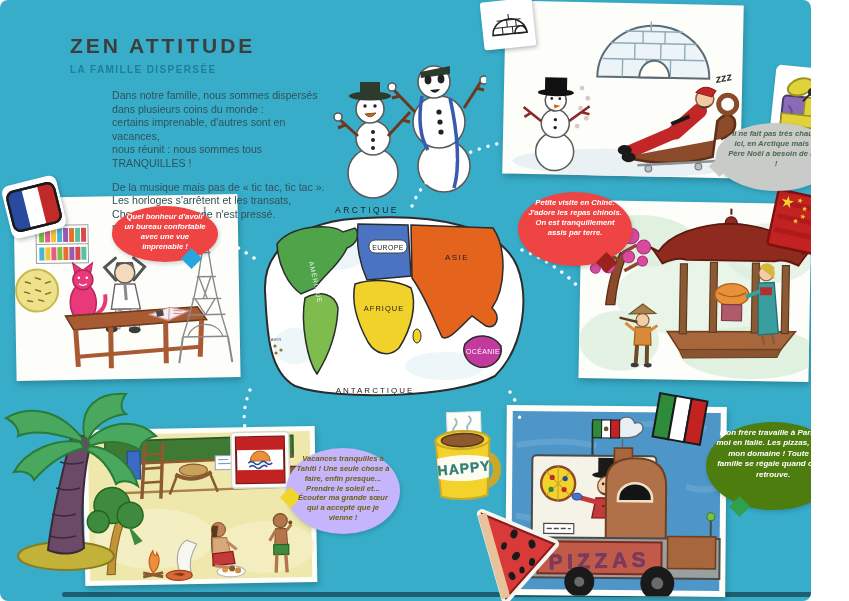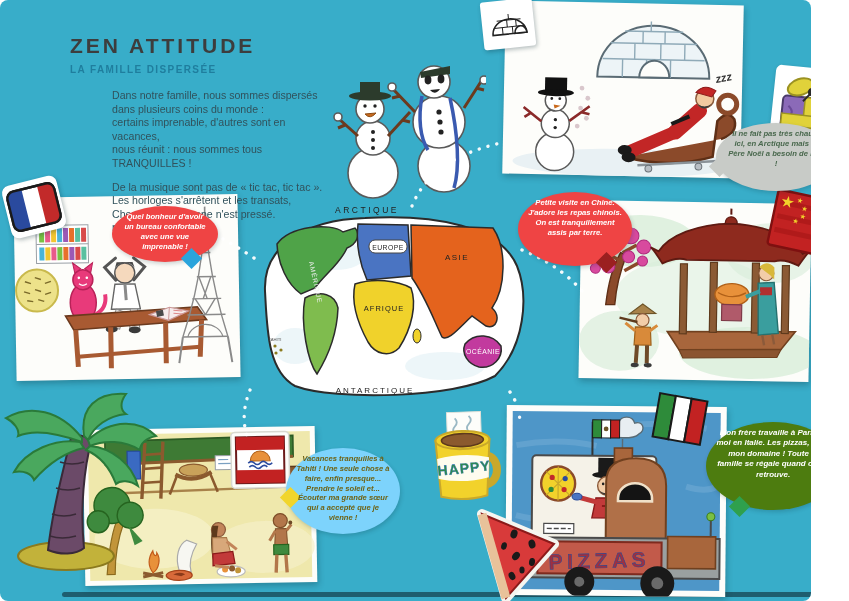--- a/index.html
+++ b/index.html
@@ -33,21 +33,21 @@
     line-height:1.3;padding:6px 10px;box-sizing:border-box;
     box-shadow:1px 2px 4px rgba(10,40,50,.20);
   }
   .bubble .tail{position:absolute;width:15px;height:15px;transform:rotate(45deg);z-index:-1;}
   .bubble-paris{left:112px;top:206px;width:106px;height:56px;background:#ef4444;color:#fff;font-size:7.7px;}
   .bubble-paris .tail{background:#2AA4DC;left:72px;bottom:-4px;}
   .bubble-arctic{left:716px;top:123px;width:120px;height:68px;background:#C8CBC7;color:#49684D;font-size:7.7px;}
   .bubble-arctic .tail{background:#C8CBC7;left:-4px;top:36px;}
   .bubble-china{left:518px;top:192px;width:114px;height:74px;background:#ef4444;color:#fff;font-size:7.7px;}
   .bubble-china .tail{background:#9B2020;right:18px;bottom:-4px;}
-  .bubble-tahiti{left:286px;top:448px;width:114px;height:86px;background:#7dd3fc;color:#6E6214;font-size:7.6px;}
+  .bubble-tahiti{left:286px;top:448px;width:114px;height:86px;background:#c4b5fd;color:#6E6214;font-size:7.6px;}
   .bubble-tahiti .tail{background:#F1D52B;left:-3px;top:42px;}
   .bubble-italy{left:706px;top:422px;width:134px;height:88px;background:#4d7c0f;color:#fff;font-size:8px;}
   .bubble-italy .tail{background:#2FA04D;left:26px;bottom:-4px;}
   
   .connectors{position:absolute;left:0;top:0;z-index:4;pointer-events:none;}
   .abs{position:absolute;}
   .shade{position:absolute;left:62px;top:592px;width:778px;height:5px;
          background:rgba(17,52,63,.65);border-radius:3px;z-index:1;}
   svg text{font-family:"Liberation Sans",sans-serif;}
 </style>
@@ -70,21 +70,21 @@
   <header class="intro">
     <h1>ZEN ATTITUDE</h1>
     <h2>La famille dispersée</h2>
     <p>
       <span>Dans notre famille, nous sommes dispersés</span>
       <span>dans plusieurs coins du monde :</span>
       <span>certains imprenable, d'autres sont en vacances,</span>
       <span>nous réunit : nous sommes tous TRANQUILLES !</span>
     </p>
     <p>
-      <span>De la musique sont pas de « tic tac, tic tac ».</span>
+      <span>De la musique mais pas de « tic tac, tic tac ».</span>
       <span>Les horloges s'arrêtent et les transats,</span>
       <span>Chez nous, personne n'est pressé.</span>
       <span>nous, on aime ça !</span>
     </p>
   </header>
 
   <svg class="abs" style="left:245px;top:196px;z-index:3" width="292" height="210" viewBox="0 0 292 210">
     <path d="M 20,95 C 18,50 60,24 120,22 C 190,18 255,30 272,70 C 284,100 280,150 250,180 C 210,202 90,205 50,190 C 22,175 22,130 20,95 Z" fill="#FFFFFF" stroke="#2B2B2B" stroke-width="2"></path>
     <ellipse cx="90" cy="60" rx="30" ry="14" fill="#DCEEF4" opacity=".55"></ellipse>
     <ellipse cx="200" cy="170" rx="40" ry="14" fill="#DCEEF4" opacity=".5"></ellipse>

